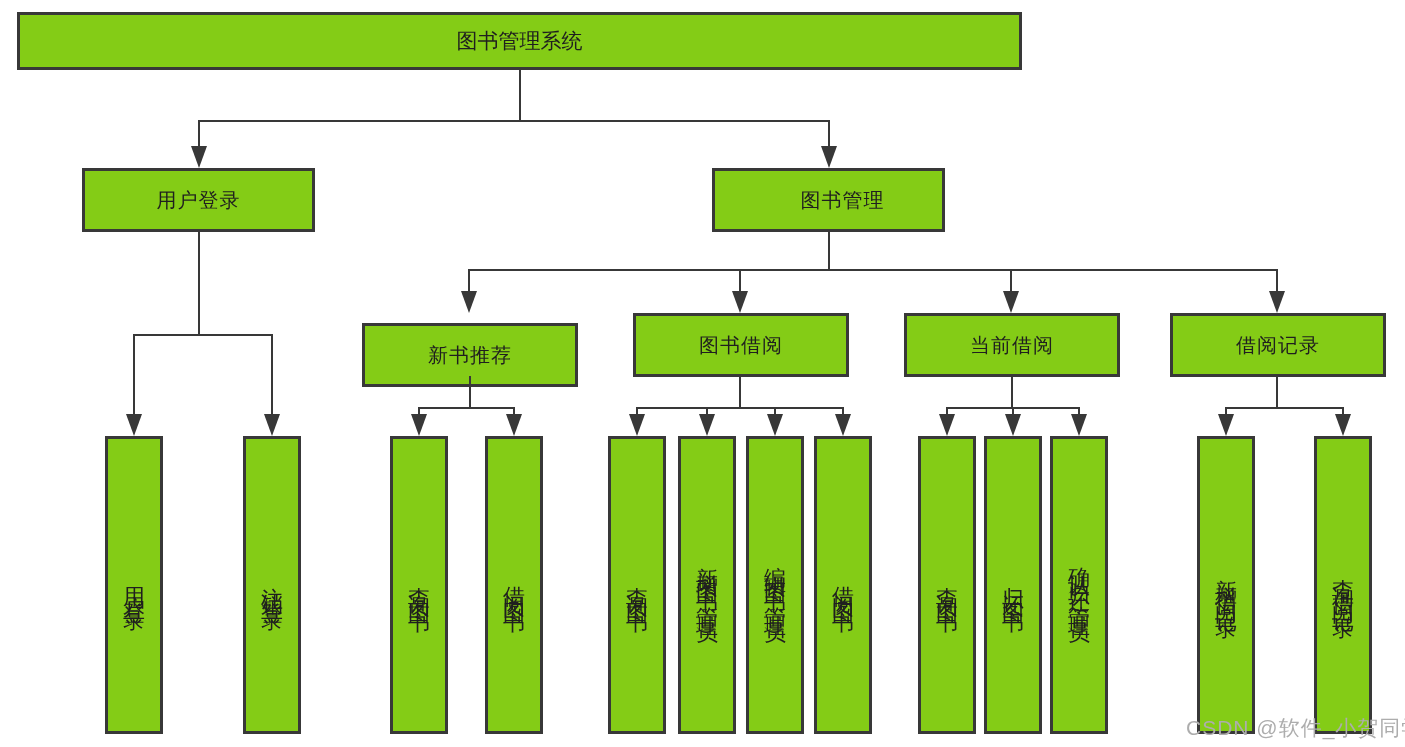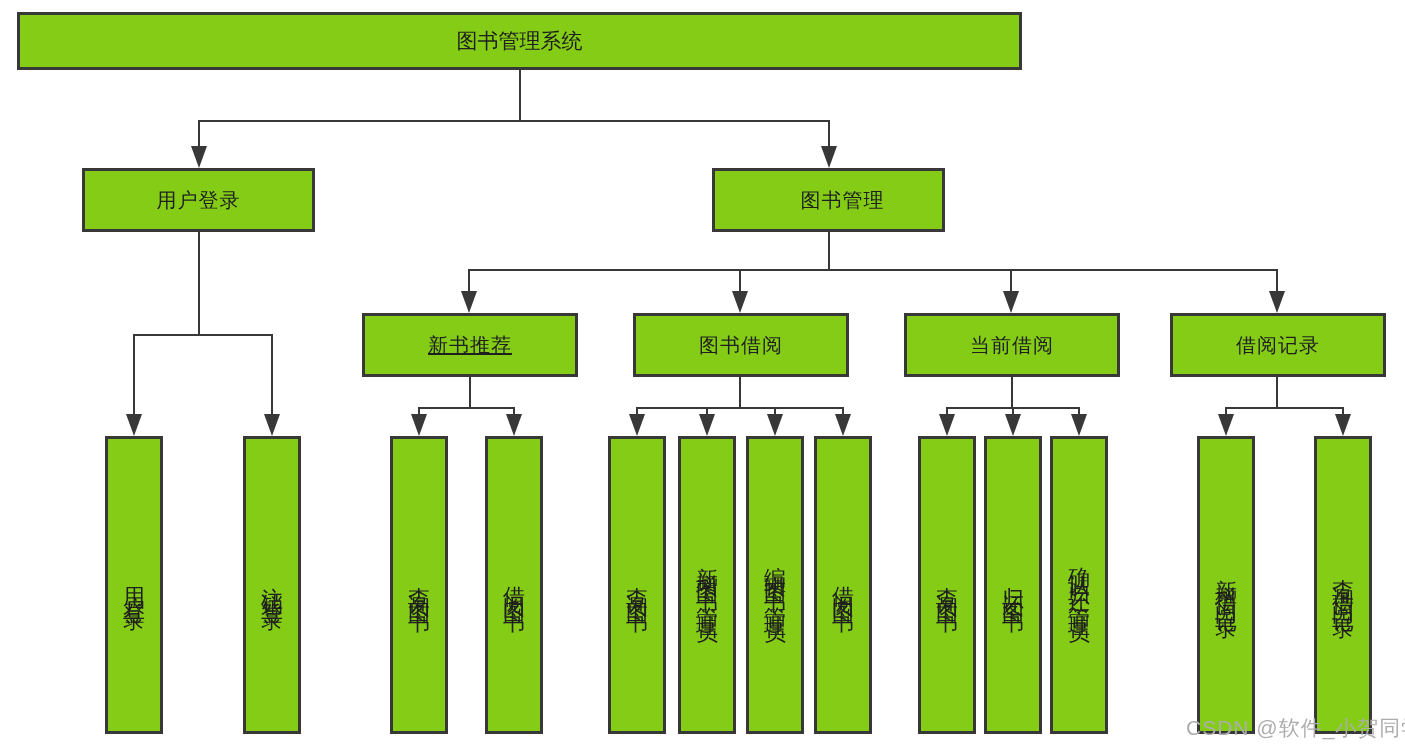--- a/index.html
+++ b/index.html
@@ -6,21 +6,21 @@
   body{font-family:"Liberation Sans","DejaVu Sans",sans-serif;}
   .canvas{position:relative;width:1405px;height:747px;background:#ffffff;overflow:hidden;}
 
   
   .box{position:absolute;box-sizing:border-box;background:#84cc16;border:3px solid #383838;
        display:flex;align-items:center;justify-content:center;color:#1f1f1f;}
   .hlabel{font-size:20px;letter-spacing:1px;}
   .b-root{left:17px;top:12px;width:1005px;height:58px;font-size:21px;}
   .b-login{left:82px;top:168px;width:233px;height:64px;}
   .b-mgmt{left:712px;top:168px;width:233px;height:64px;padding-left:28px;}
-  .b-rec{left:362px;top:313px;width:216px;height:64px;text-decoration:underline;}
+  .b-rec{left:362px;top:323px;width:216px;height:64px;}
   .b-bor{left:633px;top:313px;width:216px;height:64px;}
   .b-cur{left:904px;top:313px;width:216px;height:64px;}
   .b-his{left:1170px;top:313px;width:216px;height:64px;}
   .lf{top:436px;width:58px;height:298px;}
   .lf-a1{left:105px}.lf-a2{left:243px}
   .lf-b1{left:390px}.lf-b2{left:485px}
   .lf-c1{left:608px}.lf-c2{left:678px}.lf-c3{left:746px}.lf-c4{left:814px}
   .lf-d1{left:918px}.lf-d2{left:984px}.lf-d3{left:1050px}
   .lf-e1{left:1197px}.lf-e2{left:1314px}
   .vtext{writing-mode:vertical-rl;text-orientation:mixed;font-size:22px;line-height:1;

